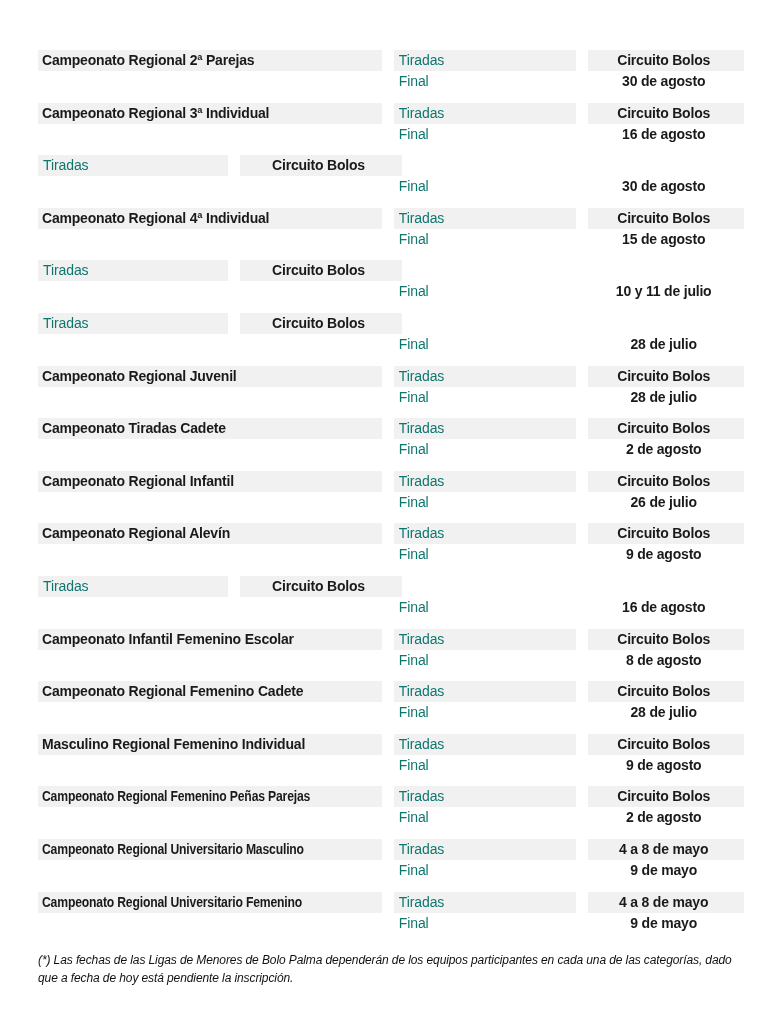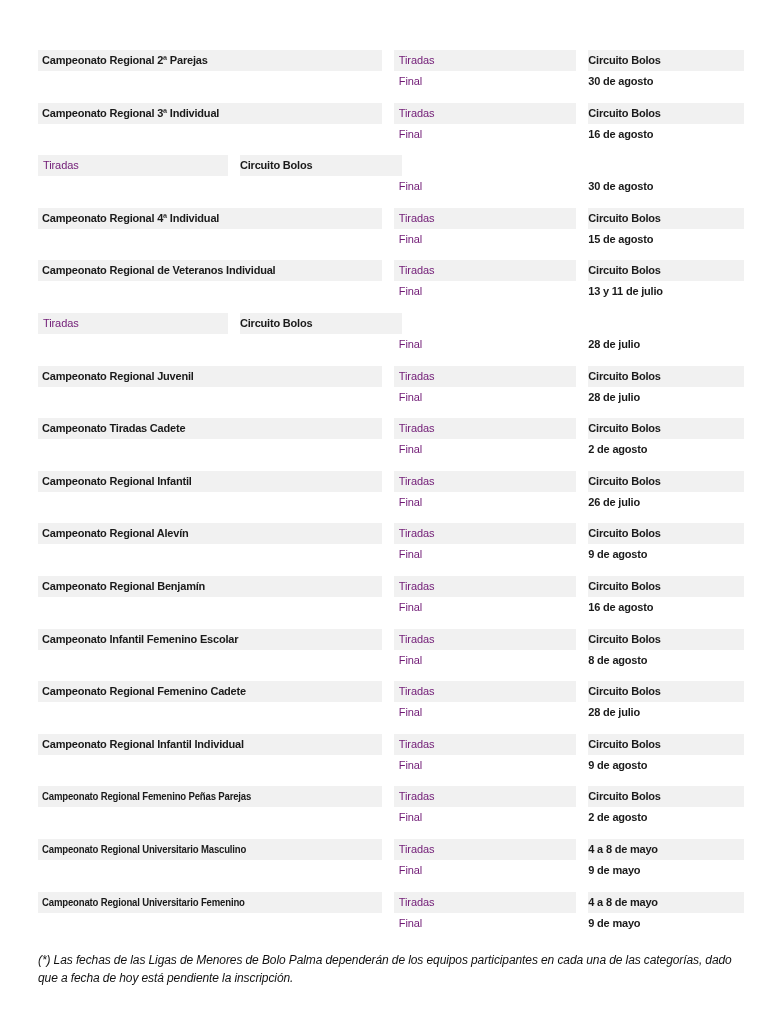--- a/index.html
+++ b/index.html
@@ -17,43 +17,43 @@
     position: absolute;
     left: 38px;
     top: 50px;
     width: 706px;
   }
   .group { margin-bottom: 10.6px; }
   .row {
     display: flex;
     height: 21px;
     line-height: 21px;
-    font-size: 11px;
+    font-size: 14px;
   }
   .cell { overflow: visible; }
   .cell.name {
     width: 358px;
     padding-left: 4px;
     margin-right: 12px;
     font-weight: bold;
     letter-spacing: -0.2px;
     white-space: nowrap;
   }
   .cell.stage {
     width: 190px;
     padding-left: 5px;
     margin-right: 12px;
-    color: #701a75;
+    color: #0f766e;
     letter-spacing: -0.1px;
   }
   .cell.value {
     width: 162px;
     padding-right: 5px;
     font-weight: bold;
-    text-align: left;
+    text-align: center;
     letter-spacing: -0.2px;
     white-space: nowrap;
   }
   .row.shaded .cell { background: var(--shade, #f1f1f1); }
   .name-text { display: inline-block; }
   .name-text.condensed {
     transform: scaleX(0.87);
     transform-origin: 0 50%;
   }
   .footnote {
@@ -127,30 +127,27 @@
       </div>
       <div class="row">
         <div class="cell name"></div>
         <div class="cell stage">Final</div>
         <div class="cell value">15 de agosto</div>
       </div>
     </div>
 
     <div class="group">
       <div class="row shaded">
-        <div class="cell name">
-          <span class="name-text">Campeonato Regional de Veteranos Individual</span>
-        </div>
-        <div class="cell stage">Tiradas</div>
-        <div class="cell value">Circuito Bolos</div>
-      </div>
-      <div class="row">
-        <div class="cell name"></div>
-        <div class="cell stage">Final</div>
-        <div class="cell value">13 y 11 de julio</div>
+        <div class="cell stage">Tiradas</div>
+        <div class="cell value">Circuito Bolos</div>
+      </div>
+      <div class="row">
+        <div class="cell name"></div>
+        <div class="cell stage">Final</div>
+        <div class="cell value">10 y 11 de julio</div>
       </div>
     </div>
 
     <div class="group">
       <div class="row shaded">
         <div class="cell stage">Tiradas</div>
         <div class="cell value">Circuito Bolos</div>
       </div>
       <div class="row">
         <div class="cell name"></div>
@@ -214,23 +211,20 @@
       </div>
       <div class="row">
         <div class="cell name"></div>
         <div class="cell stage">Final</div>
         <div class="cell value">9 de agosto</div>
       </div>
     </div>
 
     <div class="group">
       <div class="row shaded">
-        <div class="cell name">
-          <span class="name-text">Campeonato Regional Benjamín</span>
-        </div>
         <div class="cell stage">Tiradas</div>
         <div class="cell value">Circuito Bolos</div>
       </div>
       <div class="row">
         <div class="cell name"></div>
         <div class="cell stage">Final</div>
         <div class="cell value">16 de agosto</div>
       </div>
     </div>
 
@@ -260,21 +254,21 @@
       <div class="row">
         <div class="cell name"></div>
         <div class="cell stage">Final</div>
         <div class="cell value">28 de julio</div>
       </div>
     </div>
 
     <div class="group">
       <div class="row shaded">
         <div class="cell name">
-          <span class="name-text">Campeonato Regional Infantil Individual</span>
+          <span class="name-text">Masculino Regional Femenino Individual</span>
         </div>
         <div class="cell stage">Tiradas</div>
         <div class="cell value">Circuito Bolos</div>
       </div>
       <div class="row">
         <div class="cell name"></div>
         <div class="cell stage">Final</div>
         <div class="cell value">9 de agosto</div>
       </div>
     </div>

